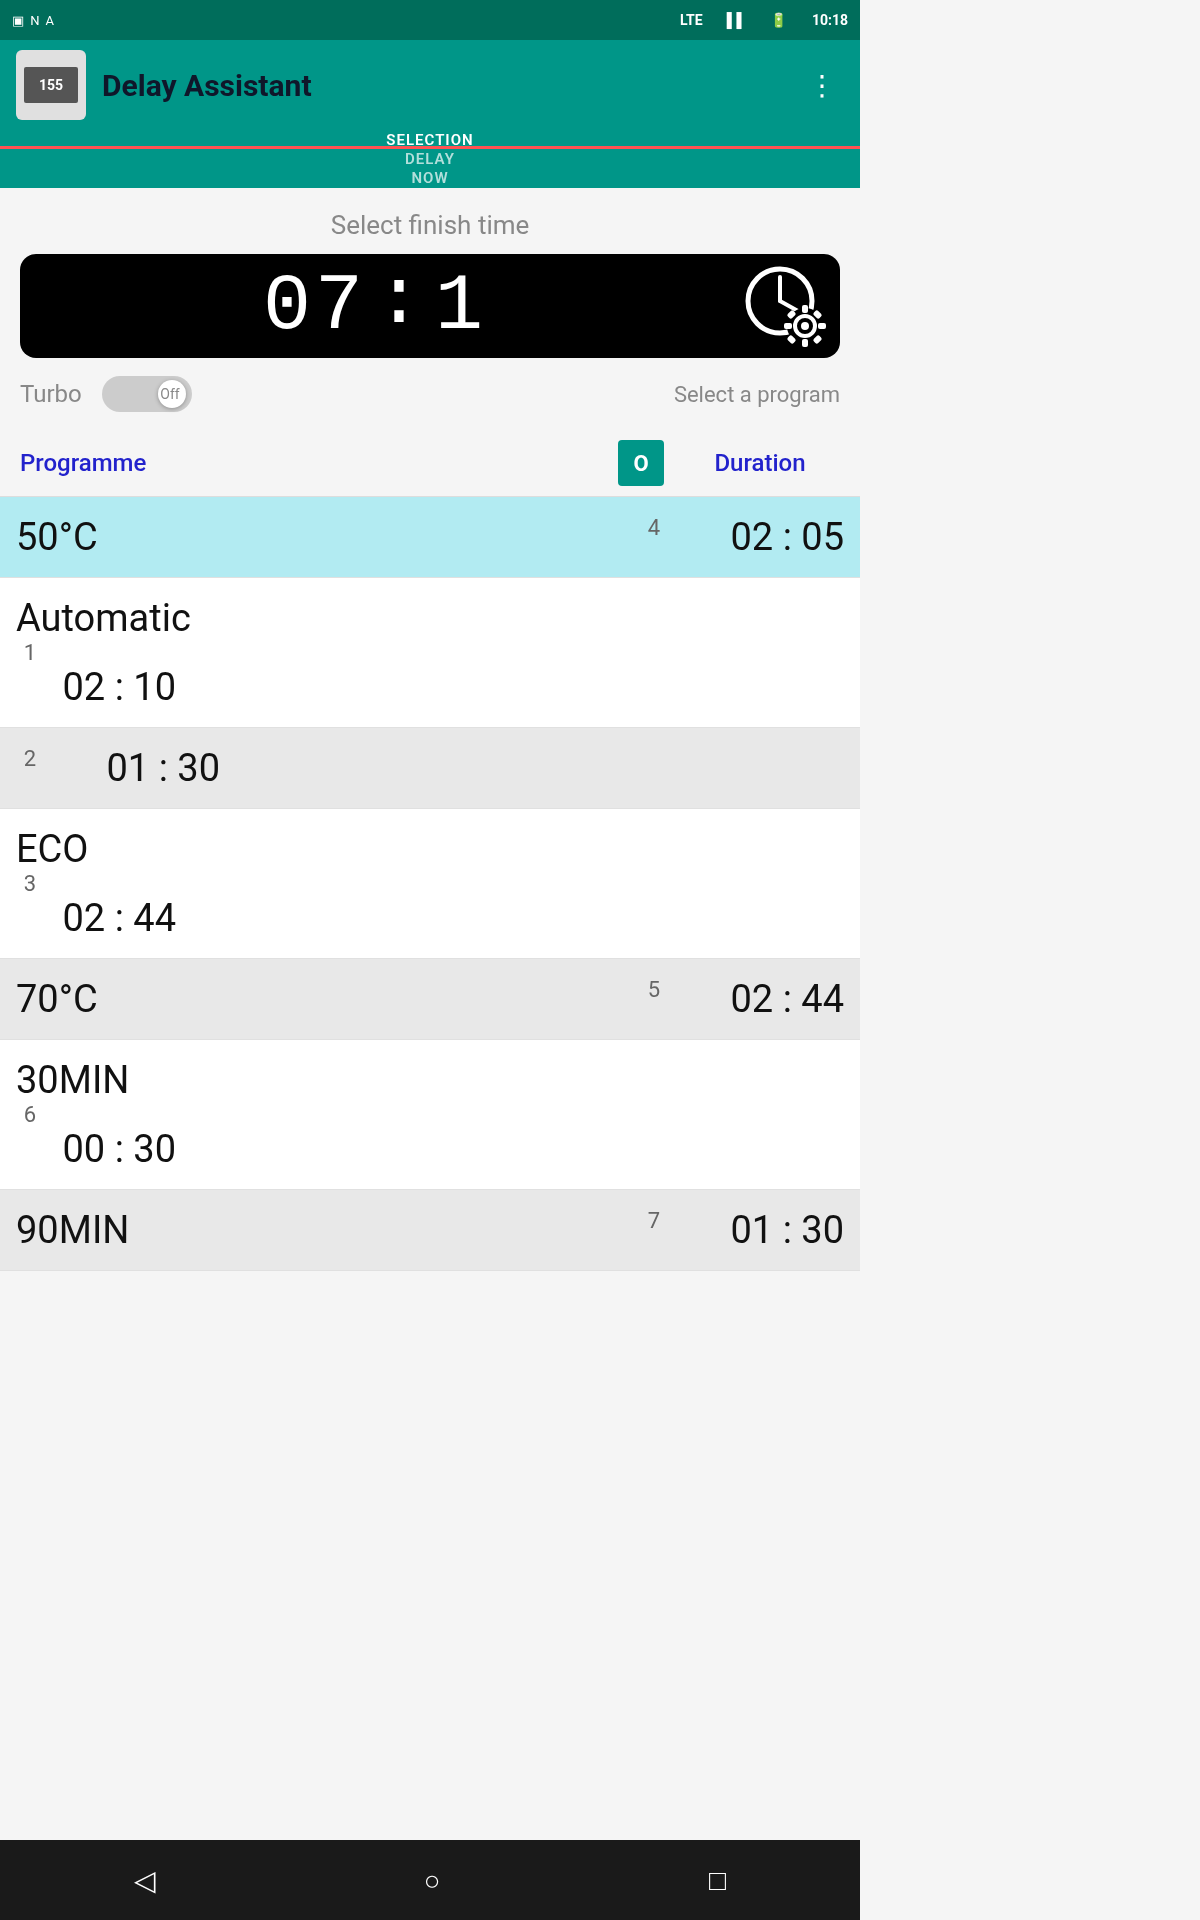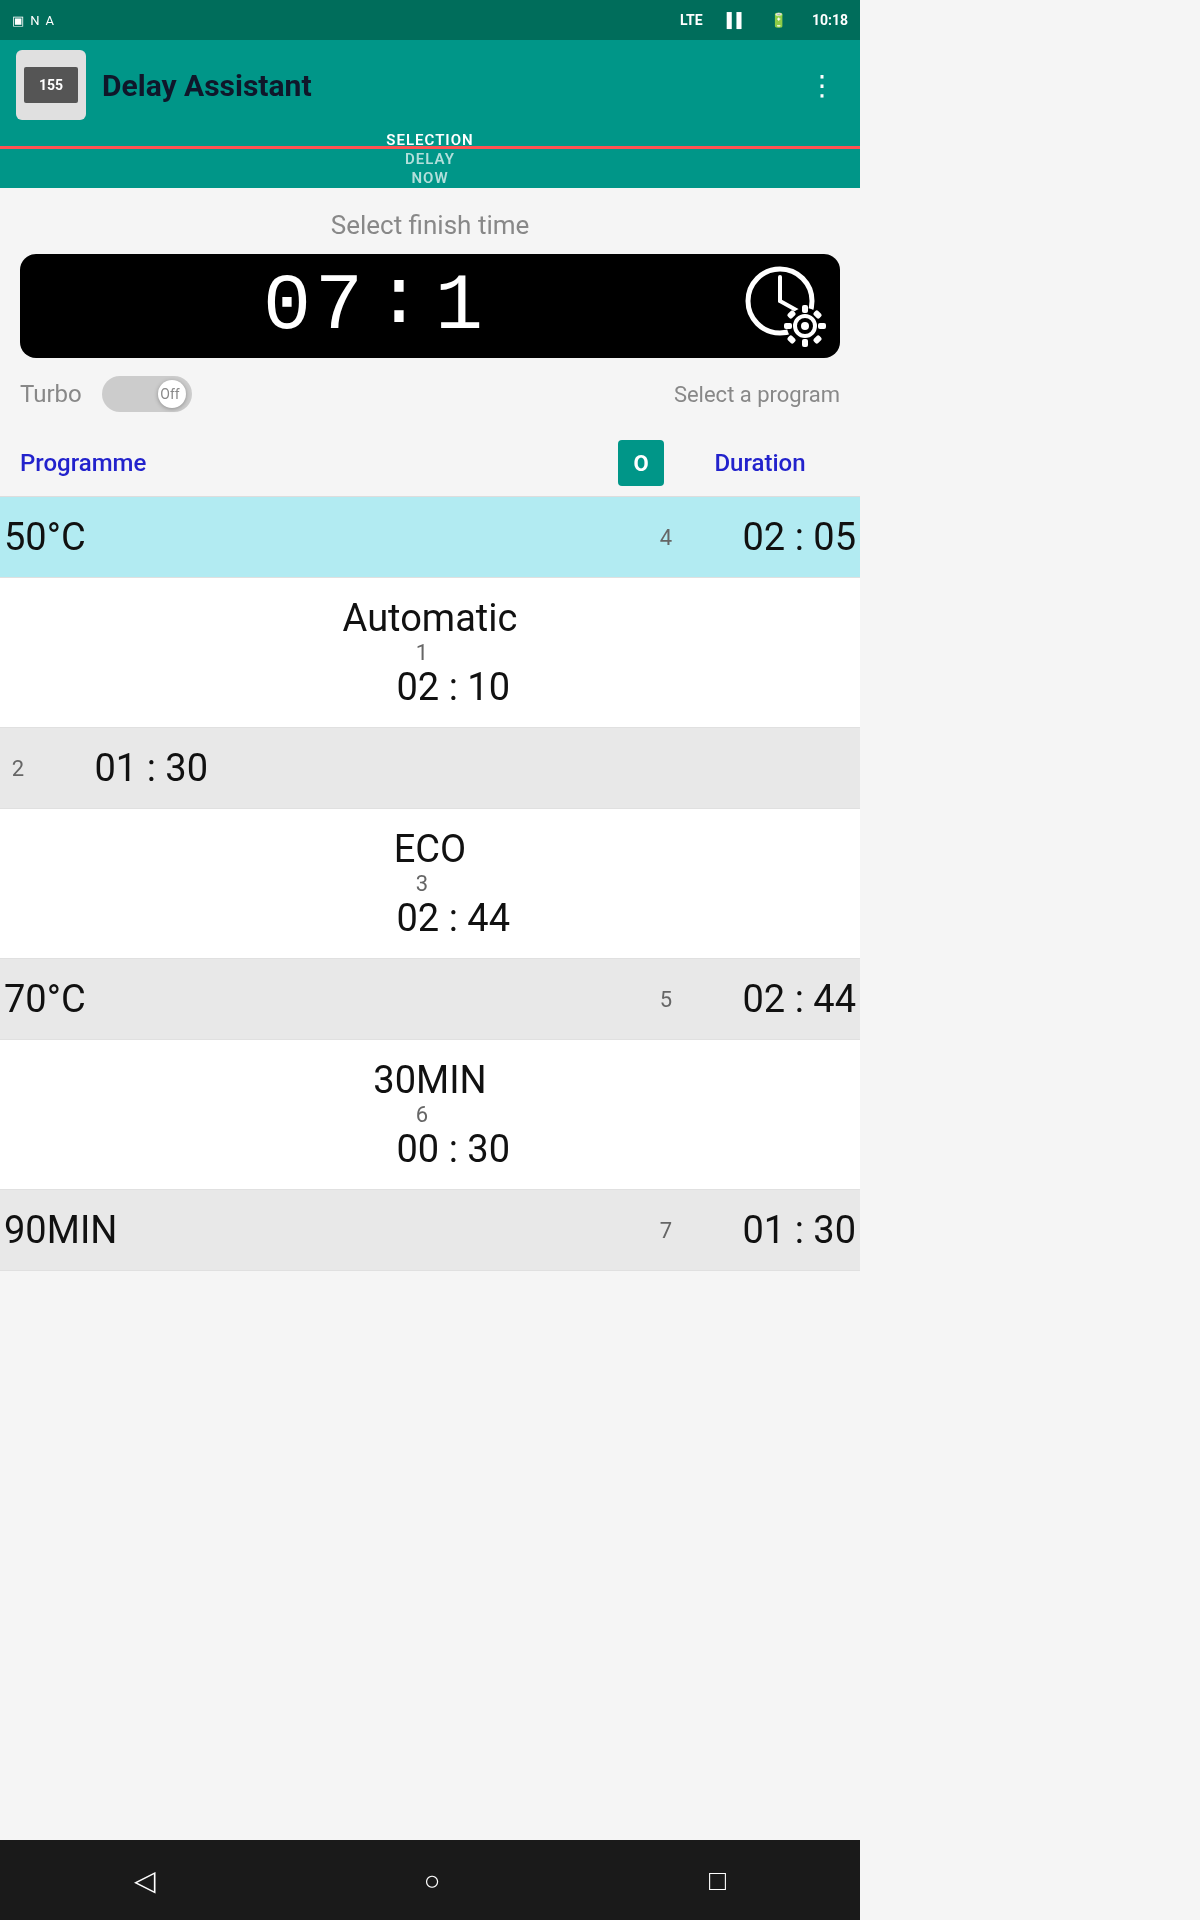--- a/index.html
+++ b/index.html
@@ -230,22 +230,22 @@
     #col-duration {
       font-size: 24px;
       color: #2222cc;
       font-weight: 500;
       min-width: 160px;
       text-align: center;
     }
 
     .prog-row {
       display: flex;
-      align-items: center;
-      padding: 18px 4px;
+      align-items: flex-start;
+      padding: 18px 16px;
       border-bottom: 1px solid #e0e0e0;
     }
     .prog-row.selected {
       background: #b2ebf2;
     }
     .prog-row.alt {
       background: #e8e8e8;
     }
     .prog-row.white {
       background: white;

